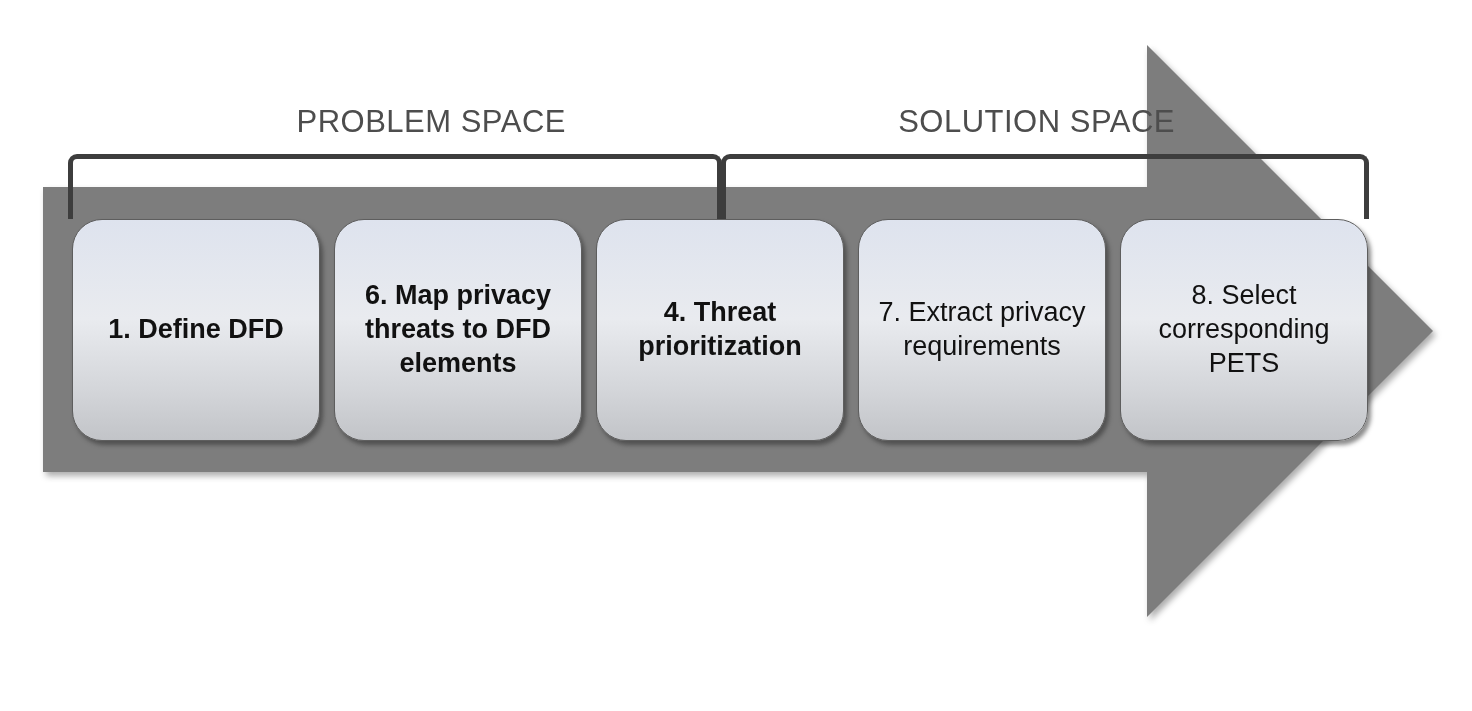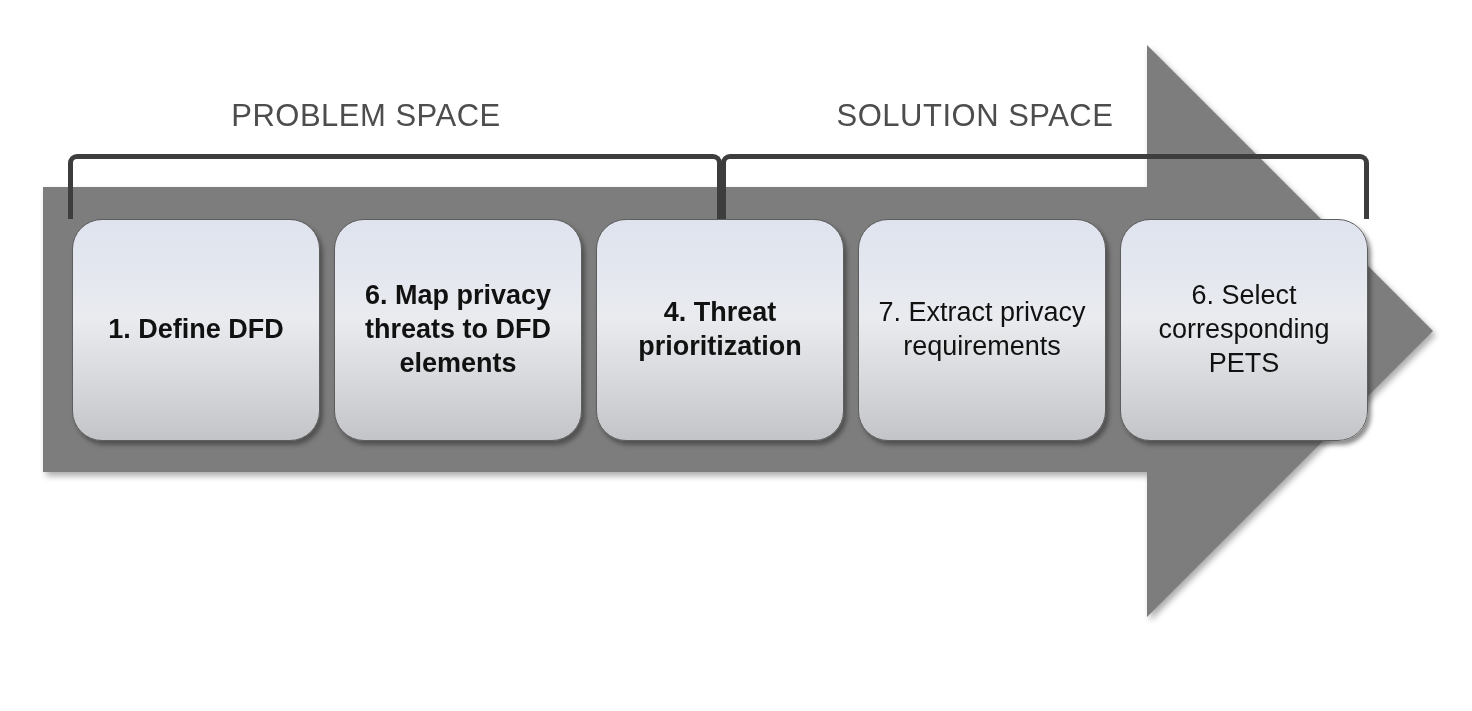--- a/index.html
+++ b/index.html
@@ -32,22 +32,22 @@
   .bracket {
     position: absolute; top: 154px; height: 65px;
     border: 5px solid var(--bracket, #3d3d3d);
     border-bottom: none;
     border-radius: 9px 9px 0 0;
   }
   .bracket.problem  { left: 68px;  width: 654px; }
   .bracket.solution { left: 721px; width: 648px; }
 
   .space-label {
-    position: absolute; top: 98px; width: 400px;
-    text-align: center;
+    position: absolute; top: 104px; width: 400px;
+    text-align: right;
     font-size: 31px; letter-spacing: 0.5px;
     color: var(--labeltext, #4d4d4d);
     white-space: nowrap;
   }
   .space-label.problem  { left: 166px; }
   .space-label.solution { left: 775px; }
 
   
   .steps {
     position: absolute;
@@ -95,17 +95,17 @@
     <div class="step">
       <span>6. Map privacy threats to DFD elements</span>
     </div>
     <div class="step">
       <span>4. Threat prioritization</span>
     </div>
     <div class="step">
       <span>7. Extract privacy requirements</span>
     </div>
     <div class="step">
-      <span>6. Select corresponding PETS</span>
+      <span>8. Select corresponding PETS</span>
     </div>
   </div>
 
 </div>
 
 </body></html>

